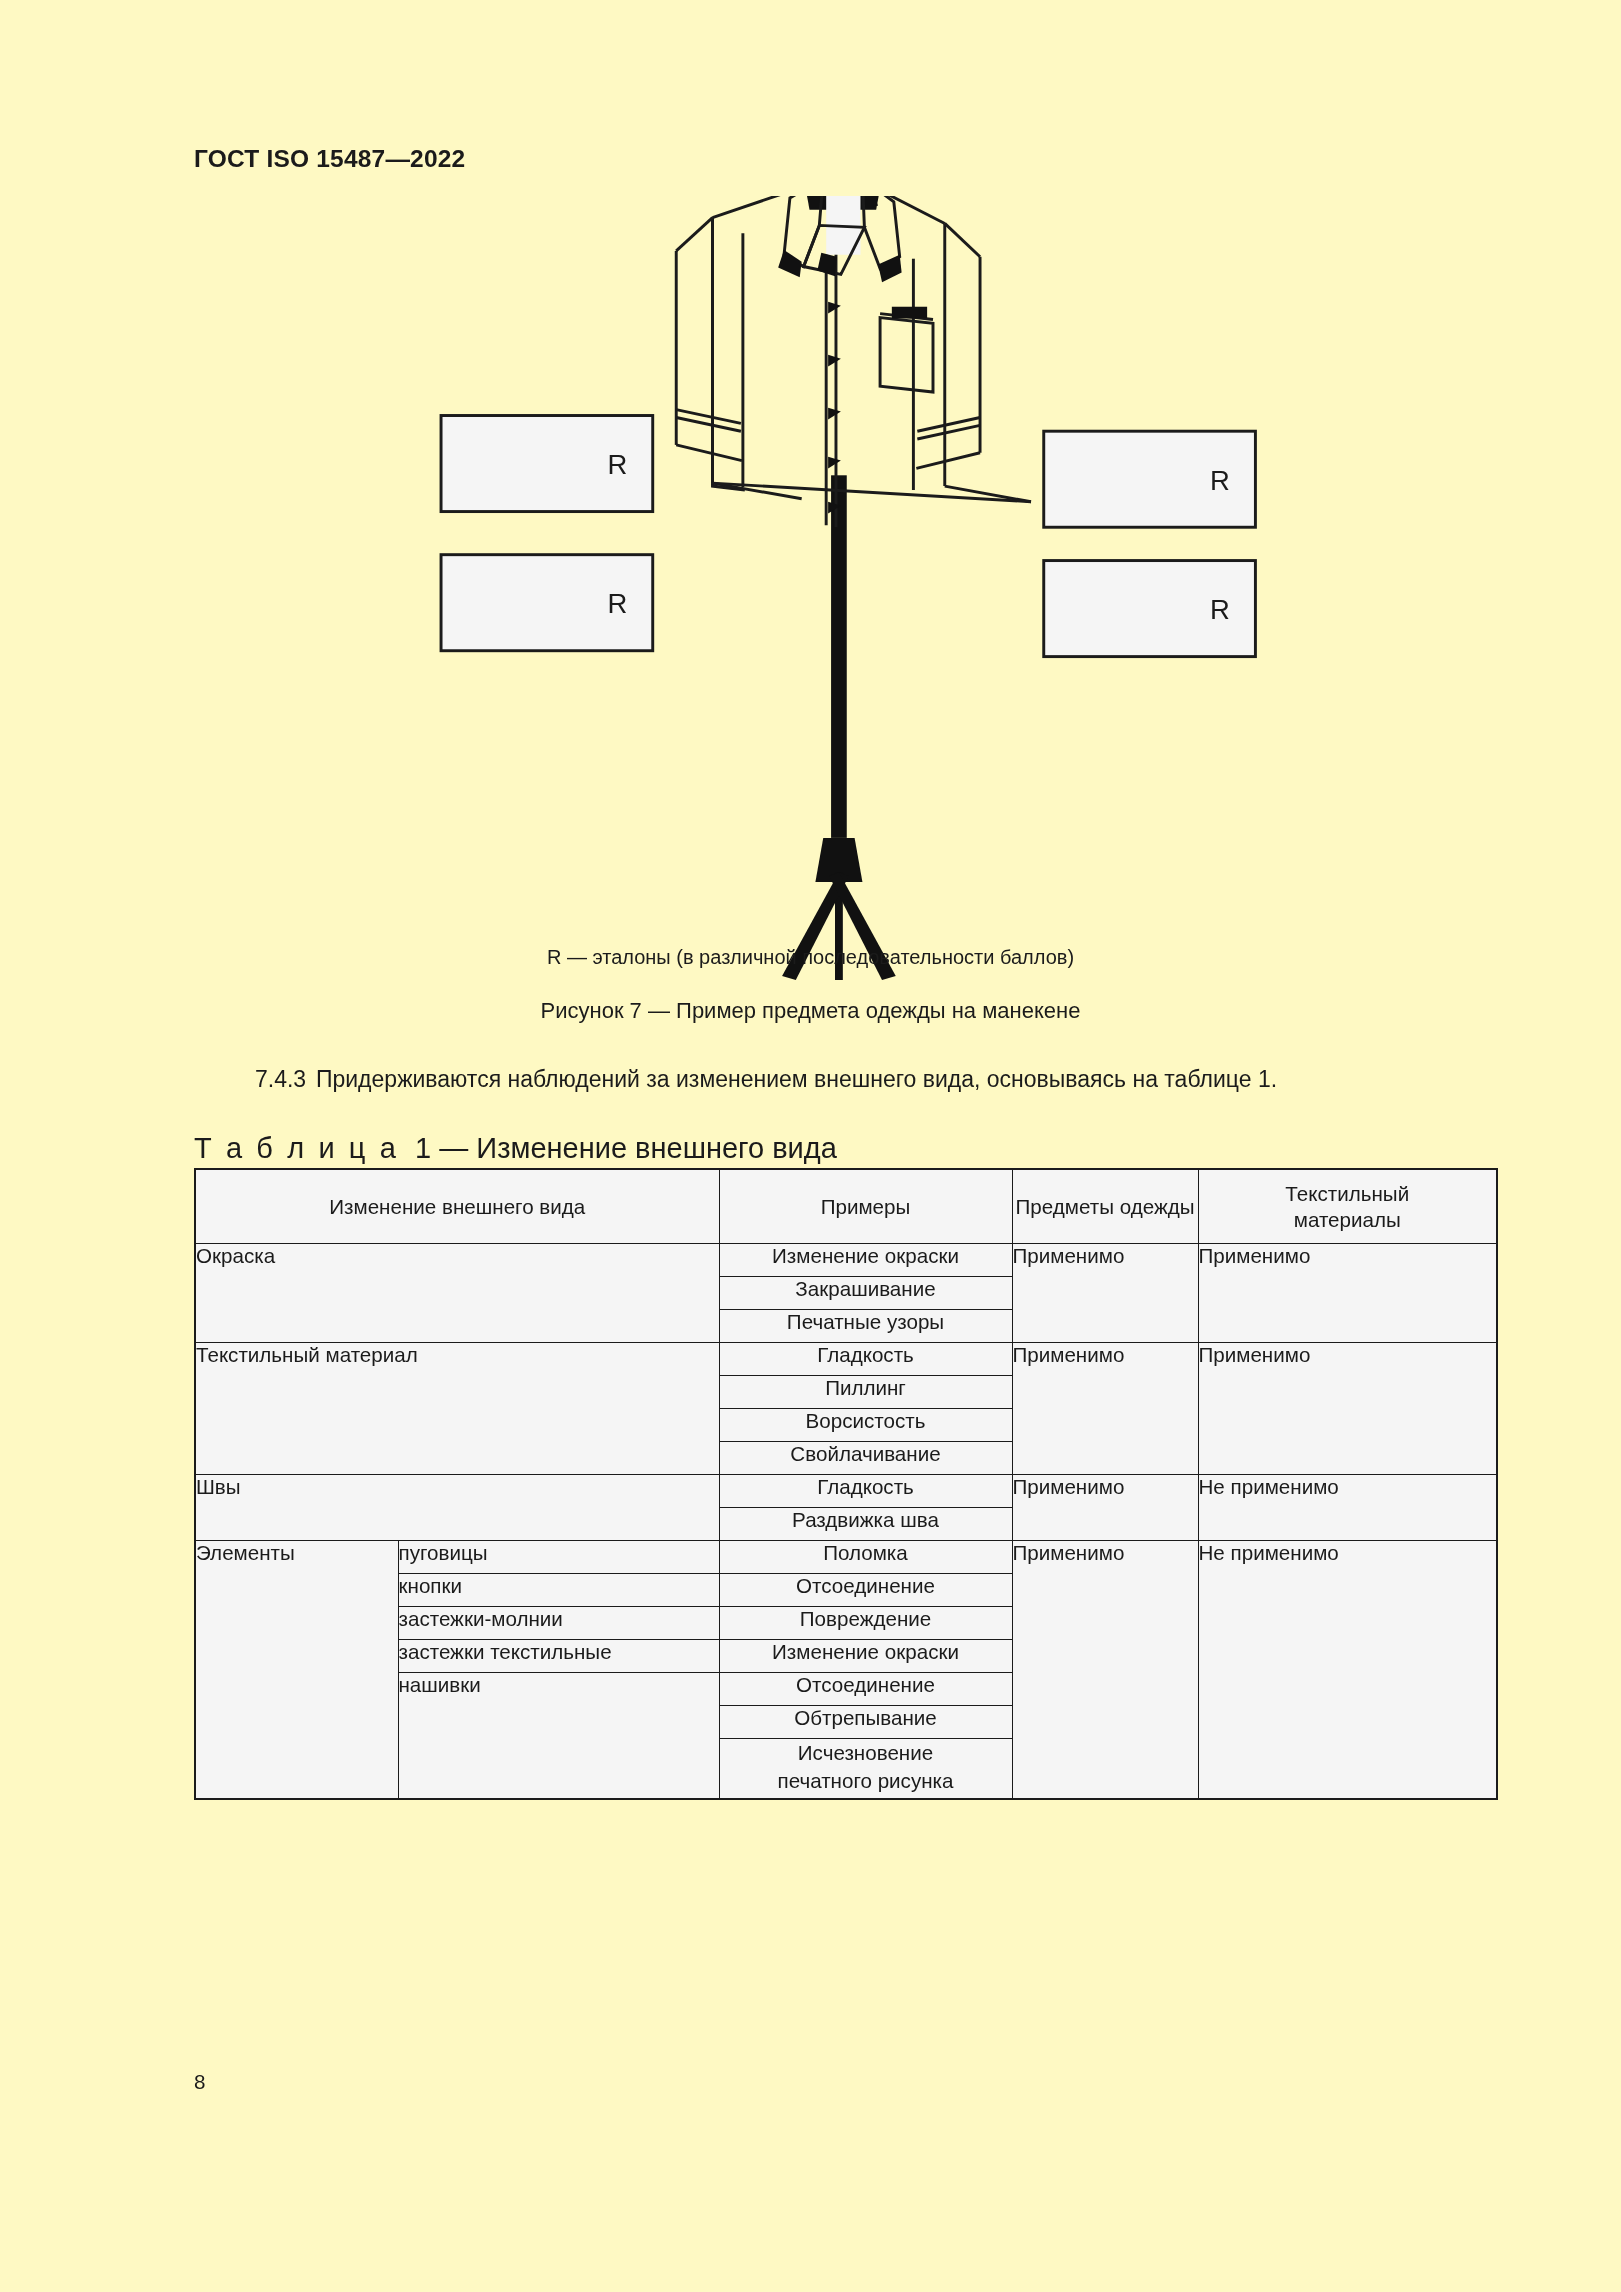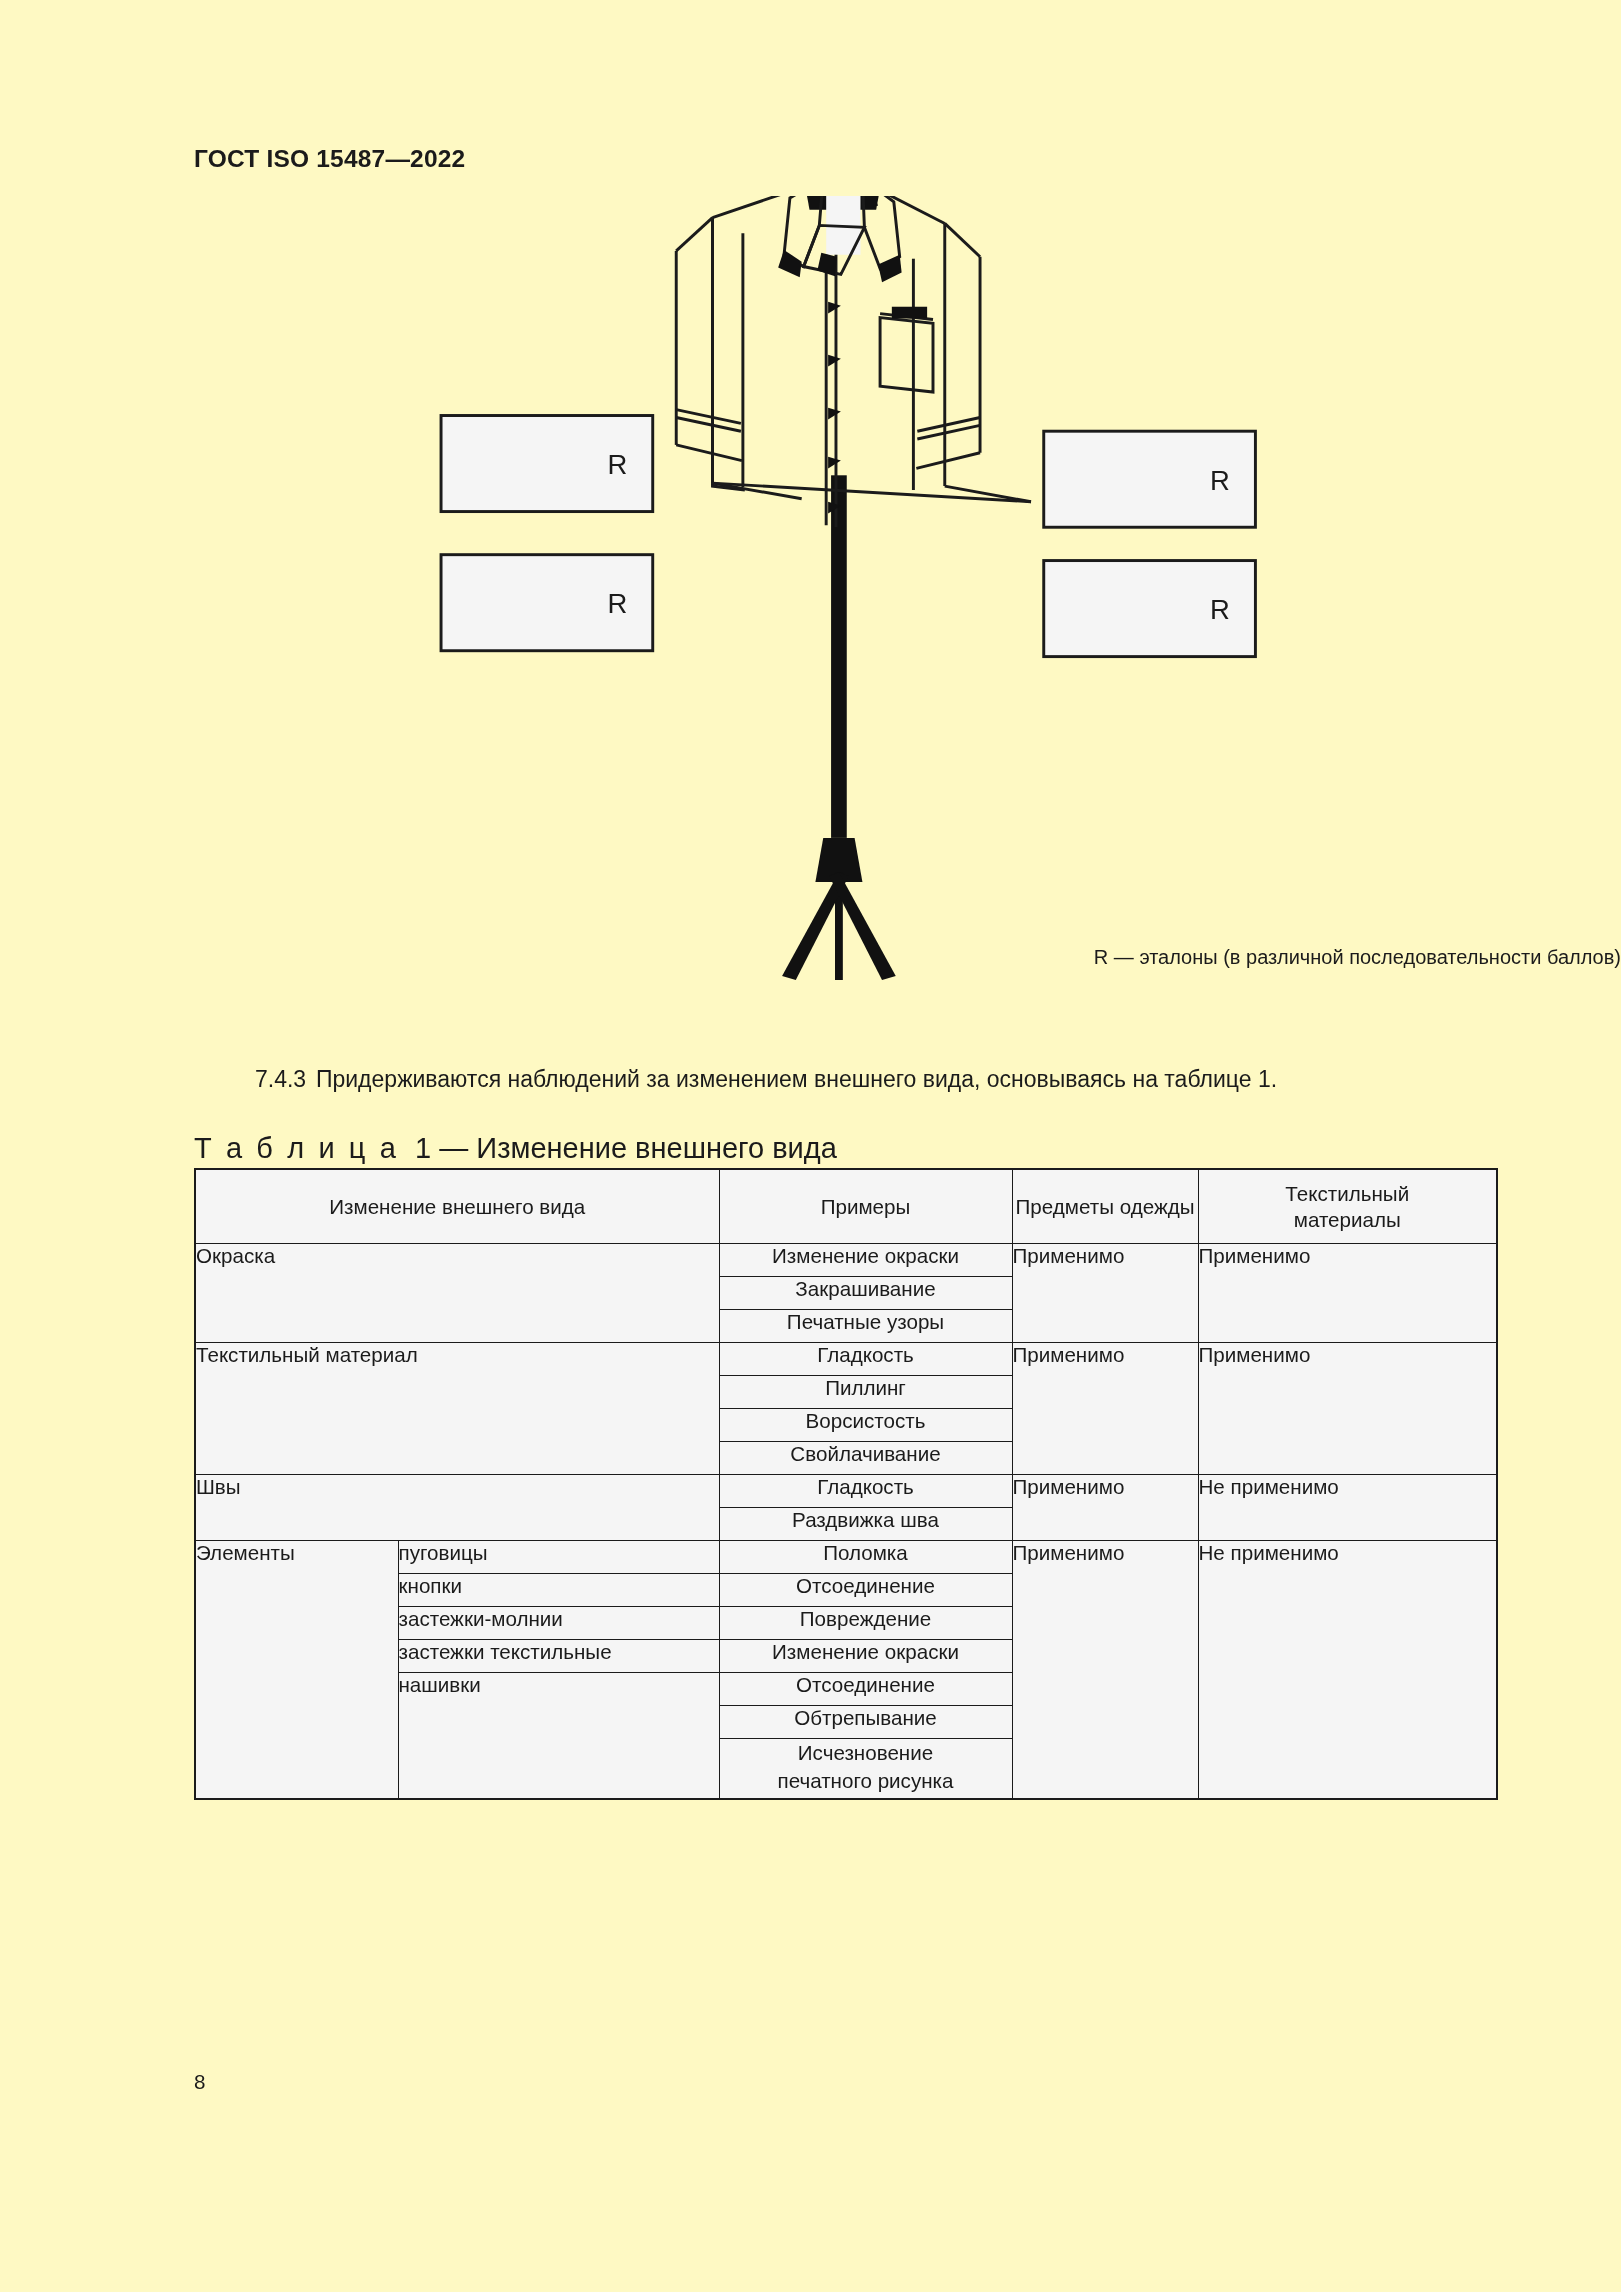--- a/index.html
+++ b/index.html
@@ -38,21 +38,21 @@
     width: 1621px;
     height: 784px;
   }
   .fig-svg { display: block; }
 
   .fig-note {
     position: absolute;
     left: 0;
     right: 0;
     top: 946px;
-    text-align: right;
+    text-align: center;
     font-size: 20px;
     color: #1b1b1b;
   }
   .fig-caption {
     position: absolute;
     left: 0;
     right: 0;
     top: 998px;
     text-align: center;
     font-size: 22px;
@@ -247,20 +247,21 @@
         <polygon points="845,312 858,316 845,324"></polygon>
       </g>
 
       <g fill="#111111" stroke="none">
         <rect x="910" y="113" width="36" height="12"></rect>
       </g>
     </svg>
   </div>
 
   <div class="fig-note">R — эталоны (в различной последовательности баллов)</div>
+  <div class="fig-caption">Рисунок 7 — Пример предмета одежды на манекене</div>
 
   <div class="para">
     <span class="para-indent"></span><span class="num">7.4.3</span><span>Придерживаются наблюдений за изменением внешнего вида, основываясь на таблице 1.</span>
   </div>
 
   <div class="table-title">
     <span class="sp">Т а б л и ц а</span><span>&nbsp;&nbsp;</span><span>1</span><span>&nbsp;</span><span>—</span><span>&nbsp;</span><span>Изменение внешнего вида</span>
   </div>
 
   <table class="main-table">

